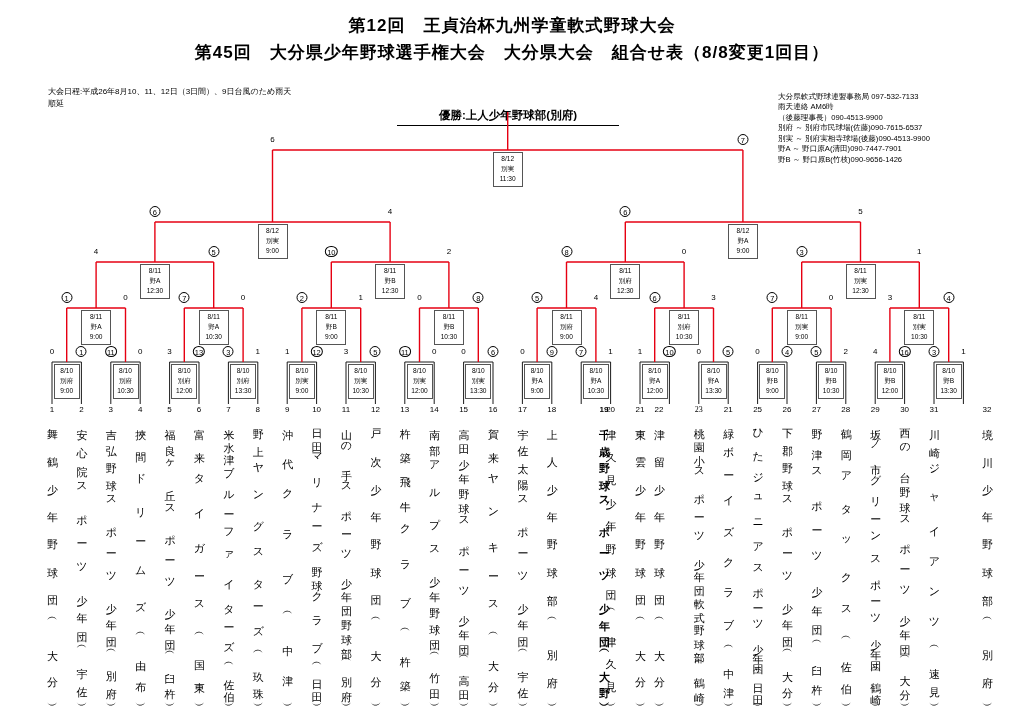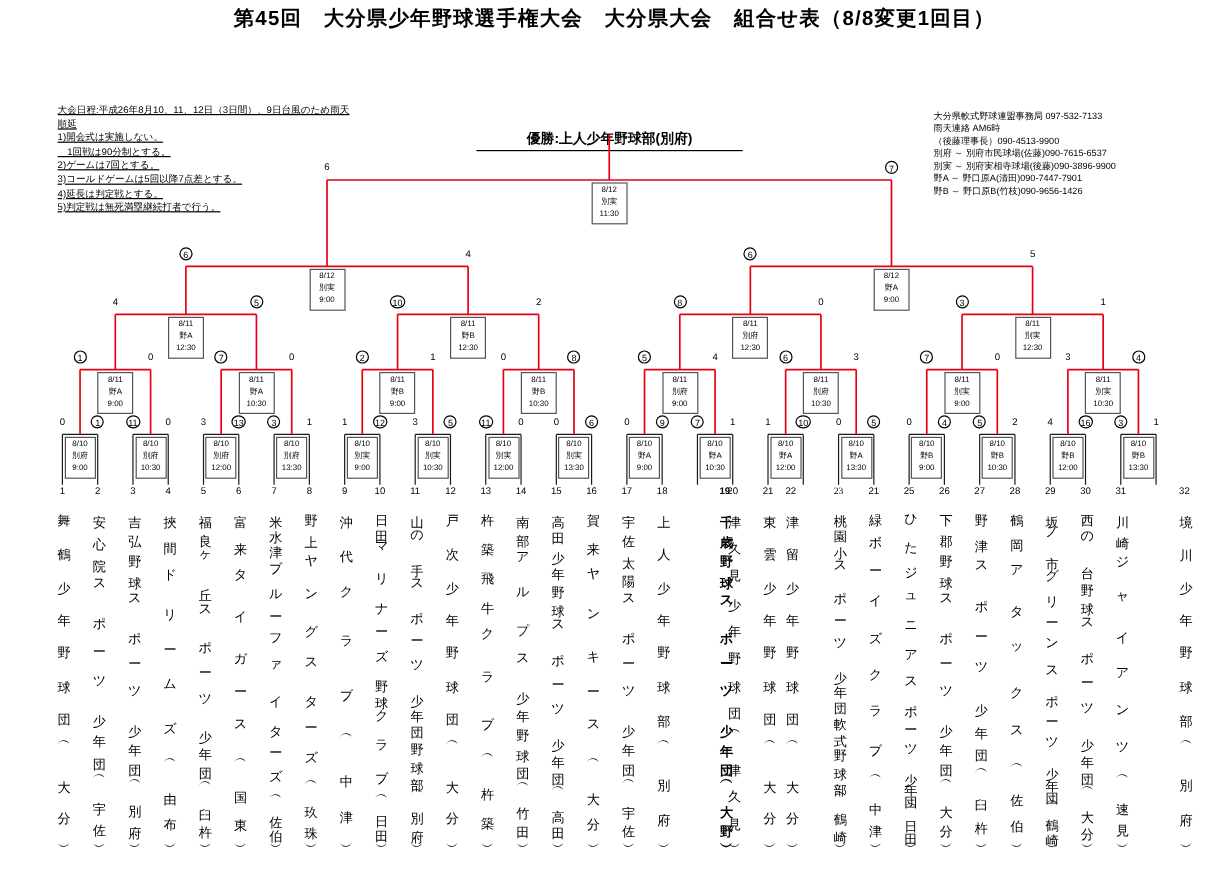--- a/index.html
+++ b/index.html
@@ -1,21 +1,21 @@
 <!DOCTYPE html>
 <html><head>
 <meta charset="utf-8">
 <style>
   html,body{margin:0;padding:0;background:#fff;}
   .page{position:relative;width:1024px;height:724px;background:#fff;color:#000;
         font-family:"Liberation Sans","DejaVu Sans",sans-serif;overflow:hidden;}
   .title1,.title2{text-align:center;font-weight:bold;font-size:17px;letter-spacing:1px;}
   .title1{padding-top:14px;}
   .title2{margin-top:4px;}
-  .notes{position:absolute;left:48px;top:86px;width:248px;font-size:8px;line-height:1.45;text-decoration:underline;}
+  .notes{position:absolute;left:48px;top:86px;width:248px;font-size:8px;line-height:1.45;}
   .contacts{position:absolute;left:778px;top:92px;width:242px;font-size:7.6px;line-height:1.38;}
   .champion{position:absolute;left:508px;top:108px;transform:translateX(-50%);
             font-size:11.5px;font-weight:bold;border-bottom:1.5px solid #000;
             padding:0 42px 2px 42px;white-space:nowrap;}
   .bracket{position:absolute;left:0;top:0;width:1024px;height:724px;}
   #bracket-svg{position:absolute;left:0;top:0;}
   .gbox{position:absolute;border:1px solid #555;background:#fff;text-align:center;
         font-size:6.6px;line-height:1.55;padding:1px 0;box-sizing:border-box;}
   .score{position:absolute;transform:translateX(-50%);font-size:8px;text-align:center;line-height:1;}
   .score.win{border:1px solid #000;border-radius:50%;min-width:11px;height:11px;
@@ -24,43 +24,36 @@
   .team-num{font-size:8px;line-height:1;margin-top:2px;}
   .team-name{margin:6px auto 0 auto;height:276px;writing-mode:vertical-rl;
              display:flex;flex-direction:row;justify-content:space-between;
              align-items:center;font-size:11px;line-height:1;}
 </style>
 </head>
 <body>
 
 <div class="page">
   <div>
+    <div class="title1">第12回　王貞治杯九州学童軟式野球大会</div>
     <div class="title2">第45回　大分県少年野球選手権大会　大分県大会　組合せ表（8/8変更1回目）</div>
   </div>
 
   <div class="notes">
     <div>大会日程:平成26年8月10、11、12日（3日間）、9日台風のため雨天順延</div>
-    <div>
-        <div>1)開会式は実施しない。</div>
-        <div>　1回戦は90分制とする。</div>
-        <div>2)ゲームは7回とする。</div>
-        <div>3)コールドゲームは5回以降7点差とする。</div>
-        <div>4)延長は判定戦とする。</div>
-        <div>5)判定戦は無死満塁継続打者で行う。</div>
-      </div>
   </div>
 
   <div class="champion">優勝:上人少年野球部(別府)</div>
 
   <div class="contacts">
       <div>大分県軟式野球連盟事務局 097-532-7133</div>
       <div>雨天連絡 AM6時</div>
       <div>（後藤理事長）090-4513-9900</div>
       <div>別府 ～ 別府市民球場(佐藤)090-7615-6537</div>
-      <div>別実 ～ 別府実相寺球場(後藤)090-3896-9900</div>
+      <div>別実 ～ 別府実相寺球場(後藤)090-4513-9900</div>
       <div>野A ～ 野口原A(清田)090-7447-7901</div>
       <div>野B ～ 野口原B(竹枝)090-9656-1426</div>
     </div>
 
   <div class="bracket">
     <svg id="bracket-svg" width="1024" height="724">
         <line x1="52" y1="362" x2="81.4" y2="362" stroke="#1a1a1a" stroke-width="1"></line>
         <line x1="66.7" y1="362" x2="66.7" y2="308" stroke="#e60012" stroke-width="1.4"></line>
         <line x1="110.8" y1="362" x2="140.2" y2="362" stroke="#1a1a1a" stroke-width="1"></line>
         <line x1="125.5" y1="362" x2="125.5" y2="308" stroke="#e60012" stroke-width="1.4"></line>

